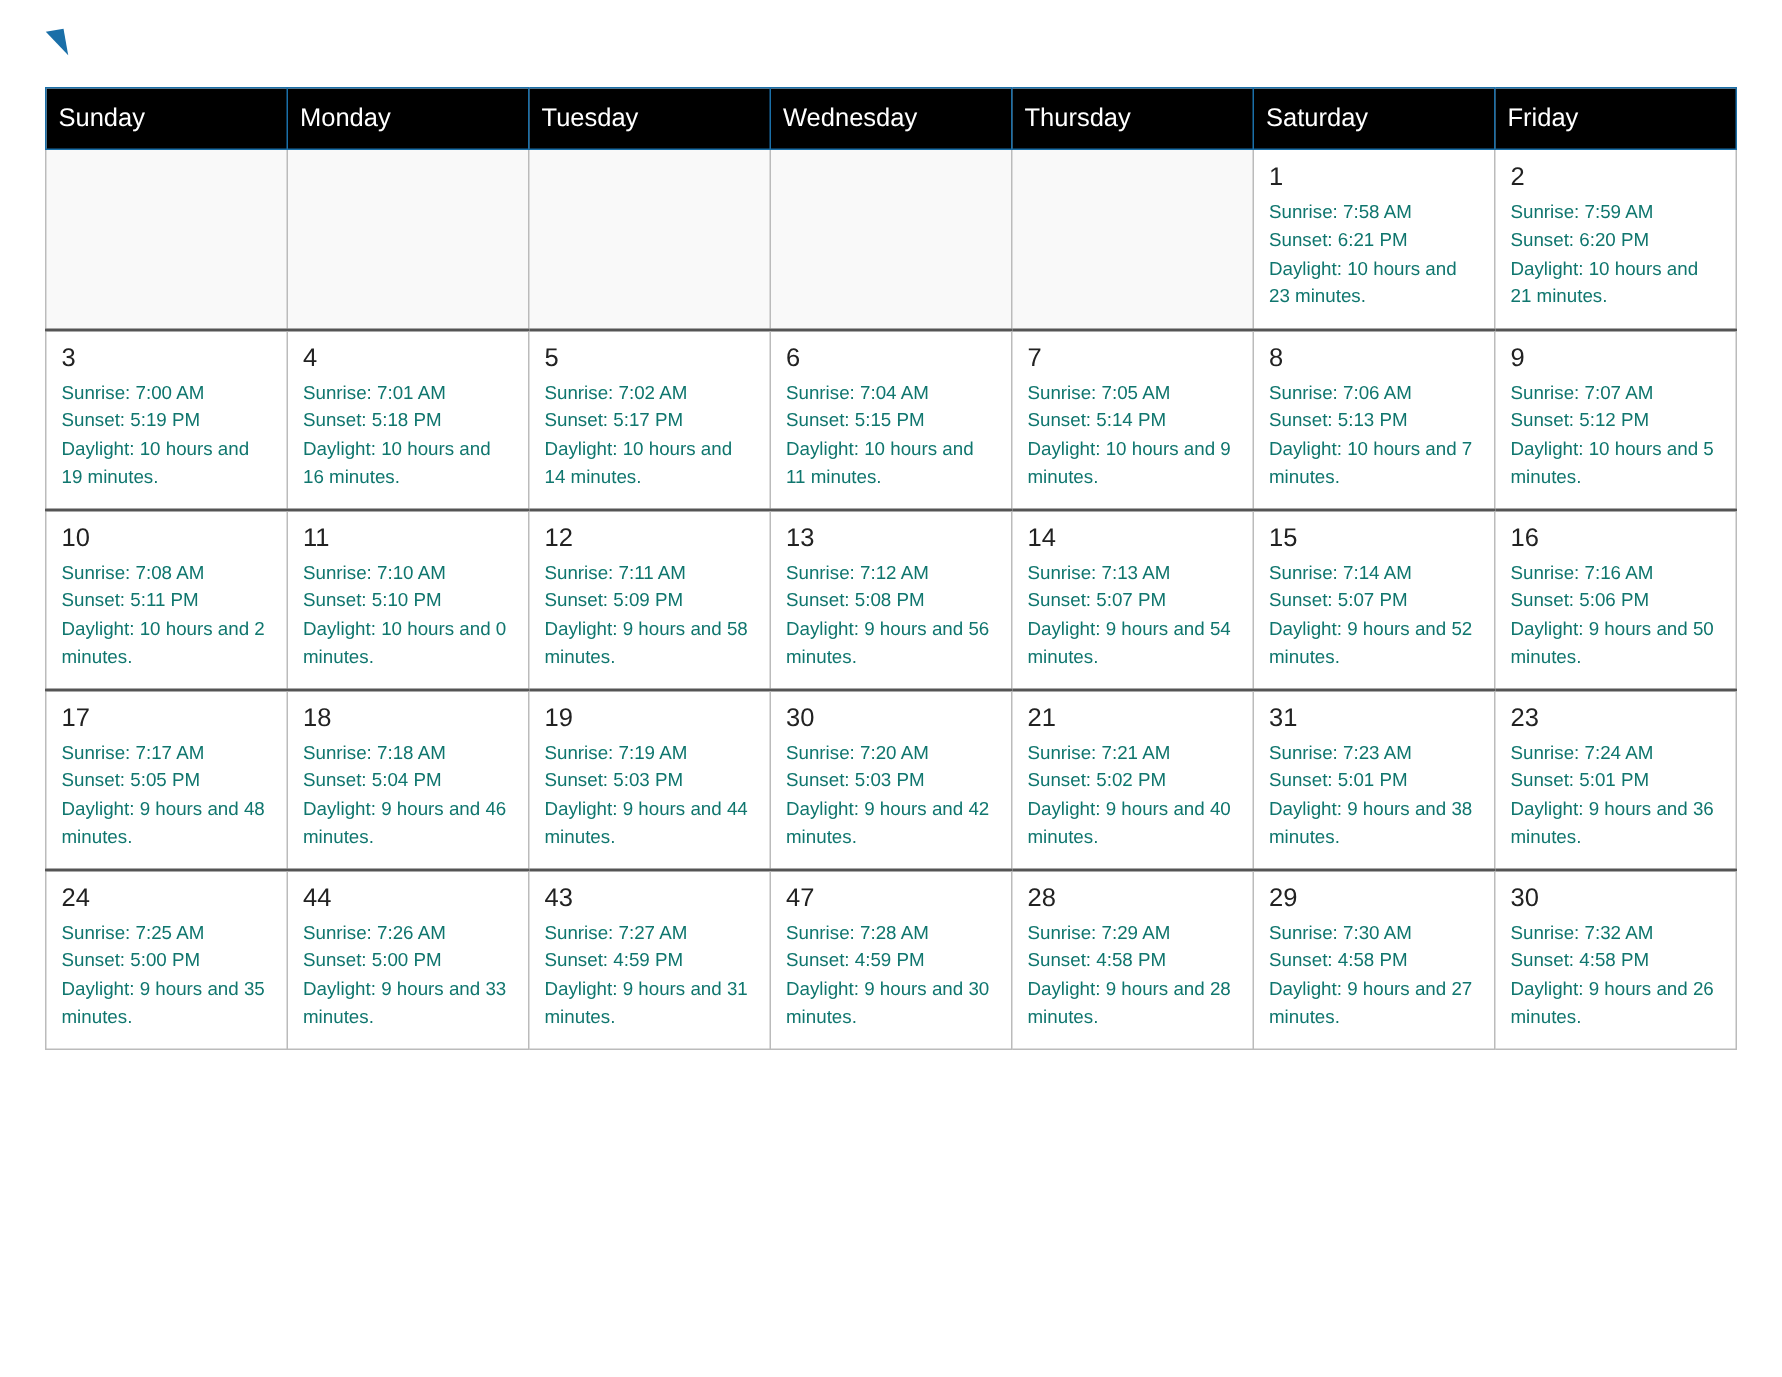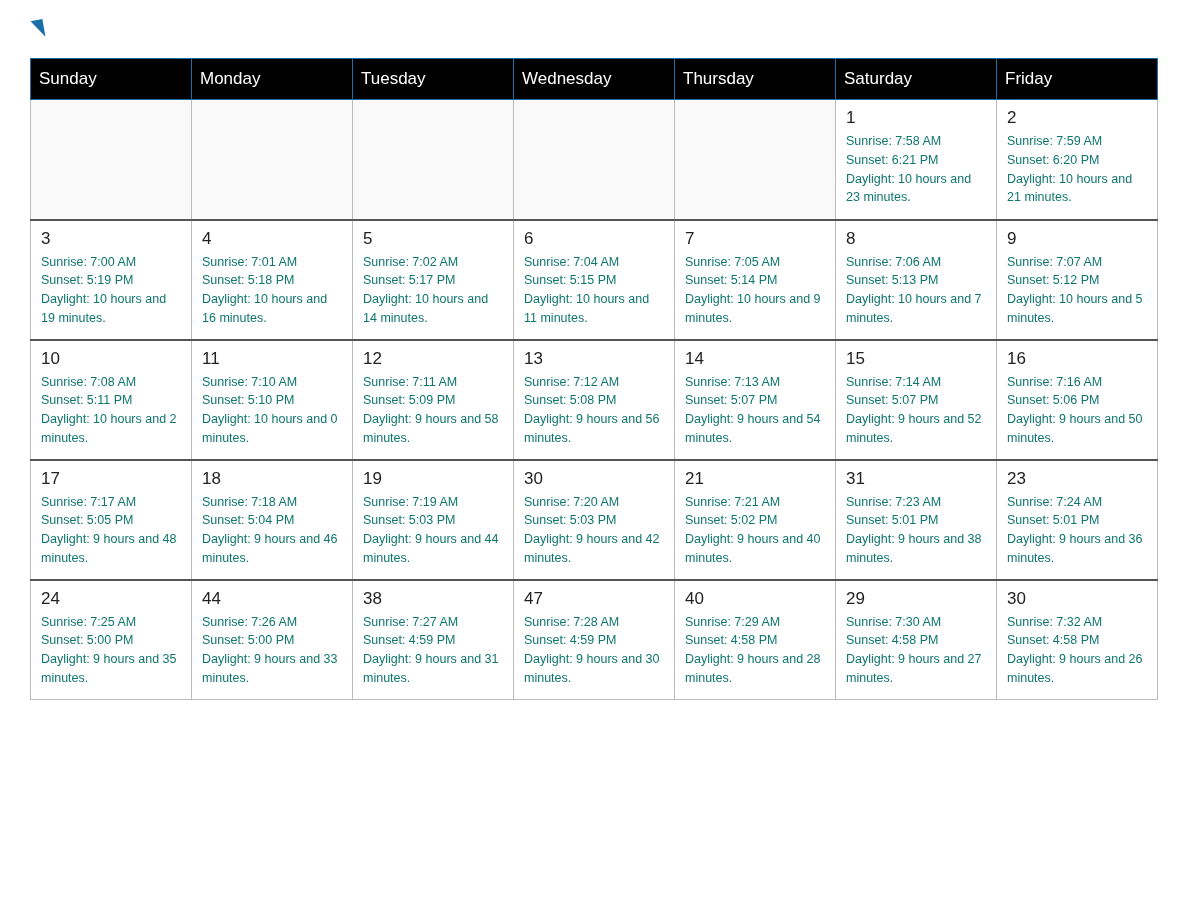--- a/index.html
+++ b/index.html
@@ -237,29 +237,29 @@
       <tr class="row-separator">
         <td>
           <span class="day-number">24</span>
           <div class="day-info">Sunrise: 7:25 AM<br>Sunset: 5:00 PM<br>Daylight: 9 hours and 35 minutes.</div>
         </td>
         <td>
           <span class="day-number">44</span>
           <div class="day-info">Sunrise: 7:26 AM<br>Sunset: 5:00 PM<br>Daylight: 9 hours and 33 minutes.</div>
         </td>
         <td>
-          <span class="day-number">38</span>
+          <span class="day-number">43</span>
           <div class="day-info">Sunrise: 7:27 AM<br>Sunset: 4:59 PM<br>Daylight: 9 hours and 31 minutes.</div>
         </td>
         <td>
           <span class="day-number">47</span>
           <div class="day-info">Sunrise: 7:28 AM<br>Sunset: 4:59 PM<br>Daylight: 9 hours and 30 minutes.</div>
         </td>
         <td>
-          <span class="day-number">40</span>
+          <span class="day-number">28</span>
           <div class="day-info">Sunrise: 7:29 AM<br>Sunset: 4:58 PM<br>Daylight: 9 hours and 28 minutes.</div>
         </td>
         <td>
           <span class="day-number">29</span>
           <div class="day-info">Sunrise: 7:30 AM<br>Sunset: 4:58 PM<br>Daylight: 9 hours and 27 minutes.</div>
         </td>
         <td>
           <span class="day-number">30</span>
           <div class="day-info">Sunrise: 7:32 AM<br>Sunset: 4:58 PM<br>Daylight: 9 hours and 26 minutes.</div>
         </td>

